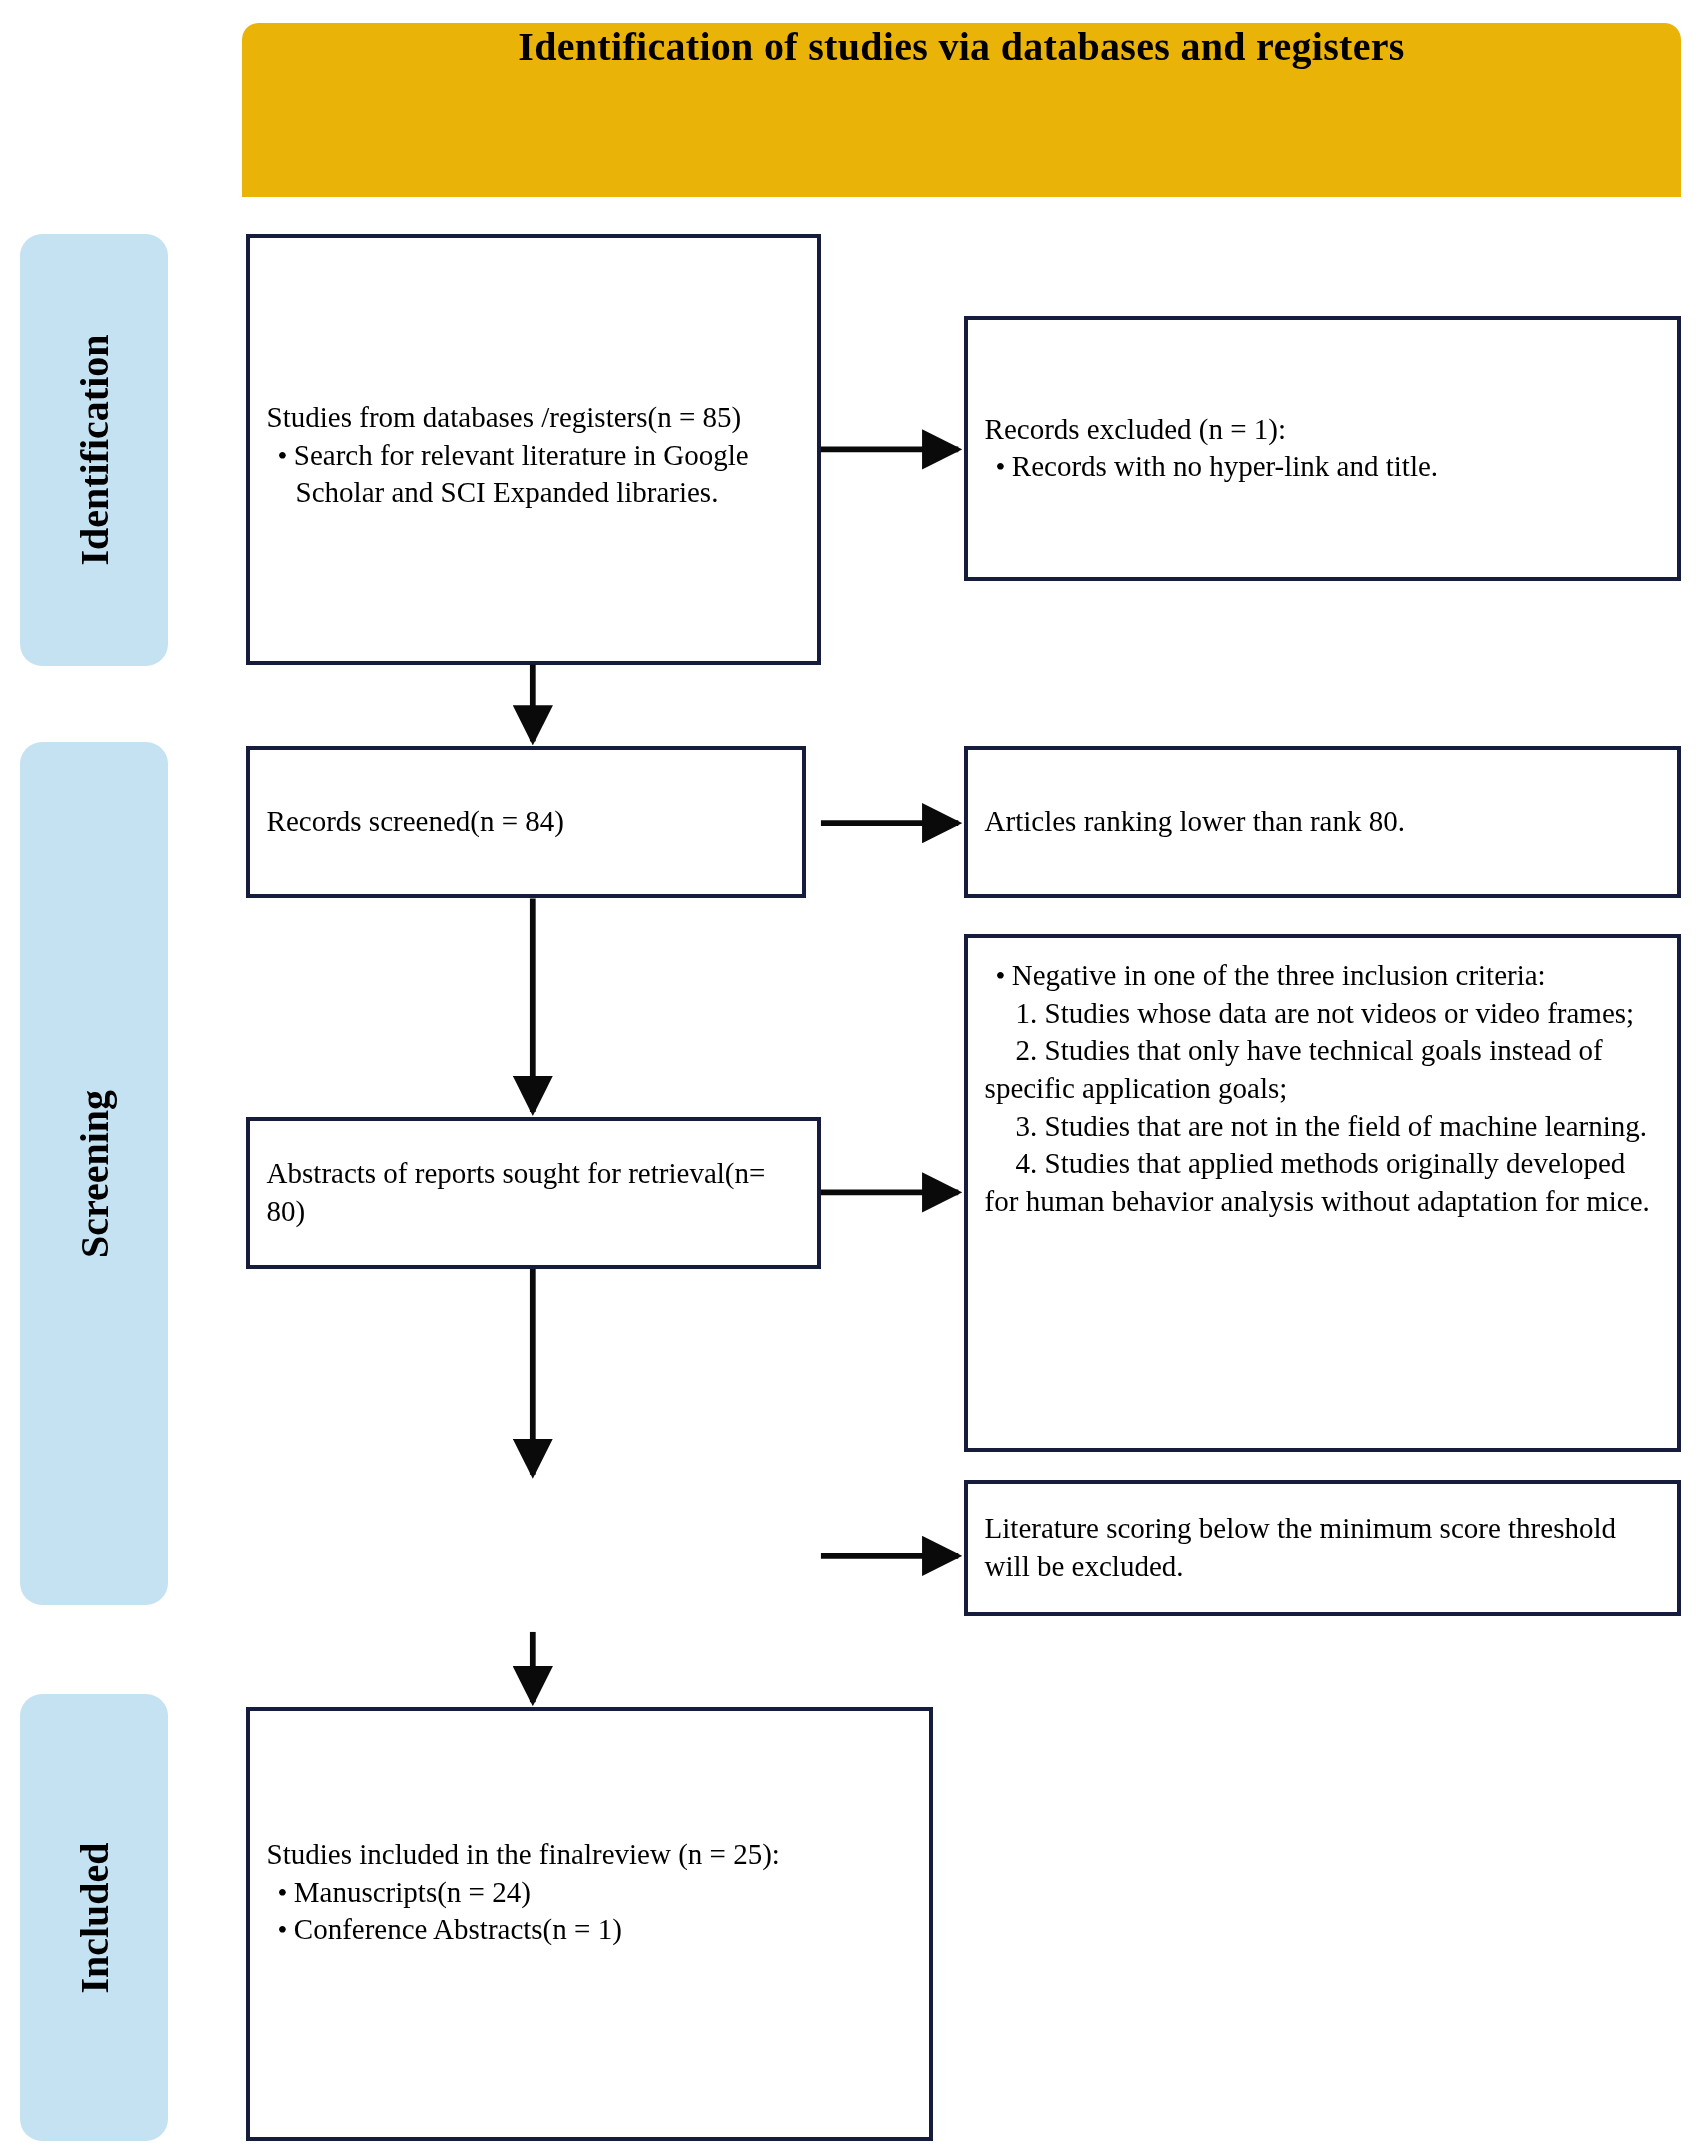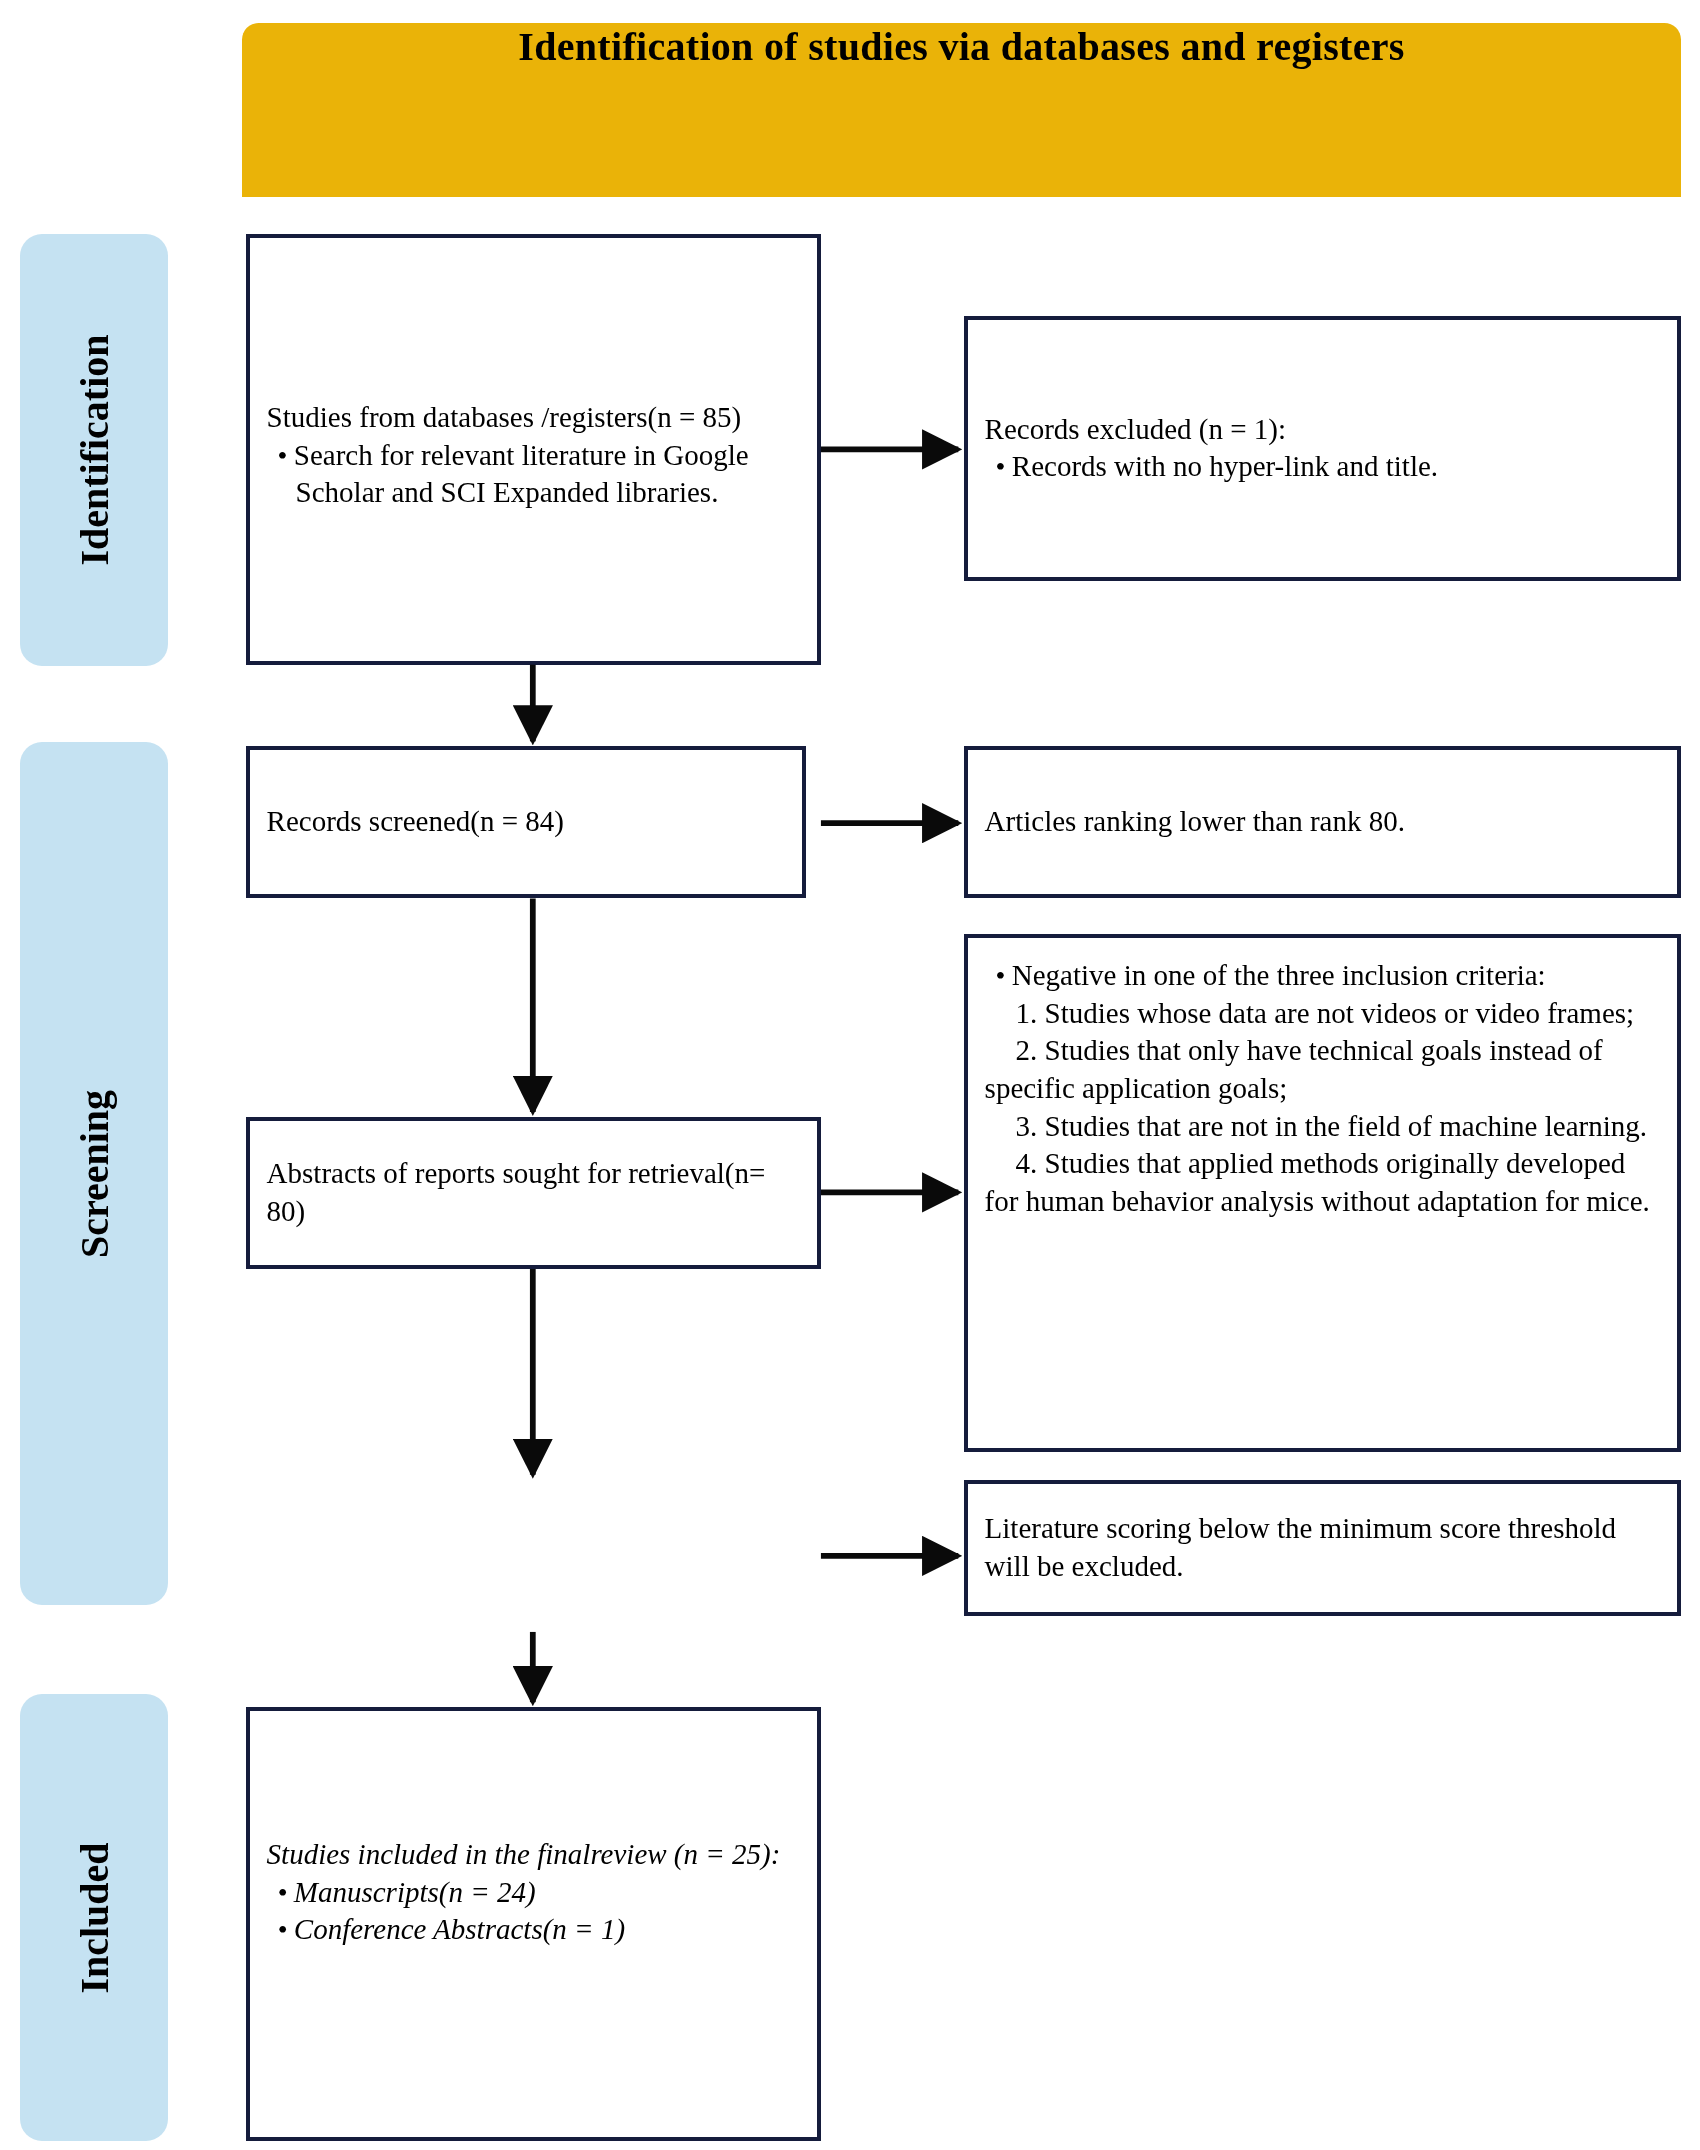--- a/index.html
+++ b/index.html
@@ -166,21 +166,21 @@
     </div>
   </div>
 
 
   <div class="flow-box" style="left:964px; top:1480px; width:717px; height:136px;">
     <div class="box-text vmid">
       <span class="plain-line">Literature scoring below the minimum score threshold will be excluded.</span>
     </div>
   </div>
 
-  <div class="flow-box" style="left:246px; top:1707px; width:575px; height:434px;font-style:italic;">
+  <div class="flow-box" style="left:246px; top:1707px; width:687px; height:434px;">
     <div class="box-text" style="top:125px;">
       <span class="plain-line">Studies included in the finalreview (n = 25):</span>
       <span class="bullet-line">Manuscripts(n = 24)</span>
       <span class="bullet-line">Conference Abstracts(n = 1)</span>
     </div>
   </div>
 
   <div class="conn" style="left:0; top:0; width:1700px; height:2151px;">
     <svg width="1700" height="2151" viewBox="0 0 2661 3366">
       <defs>

